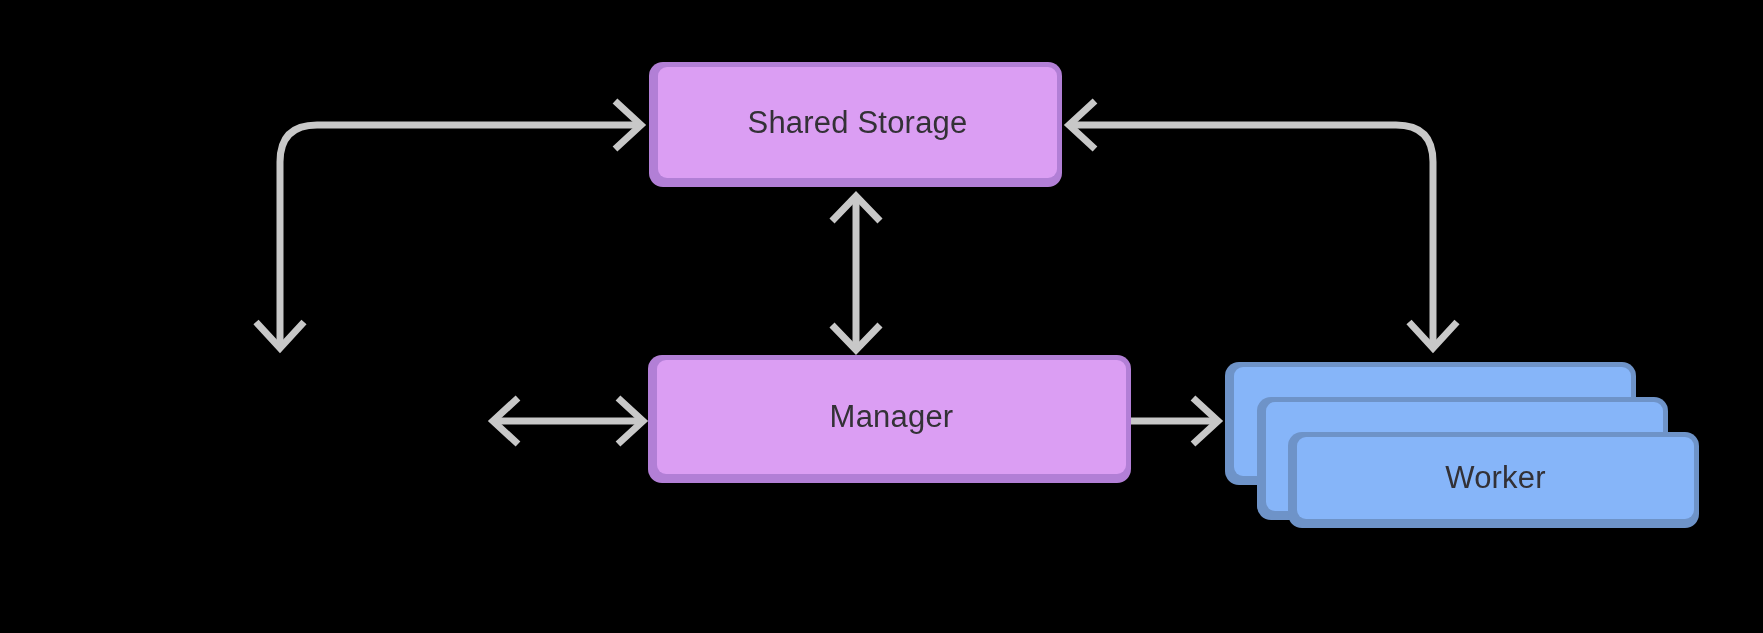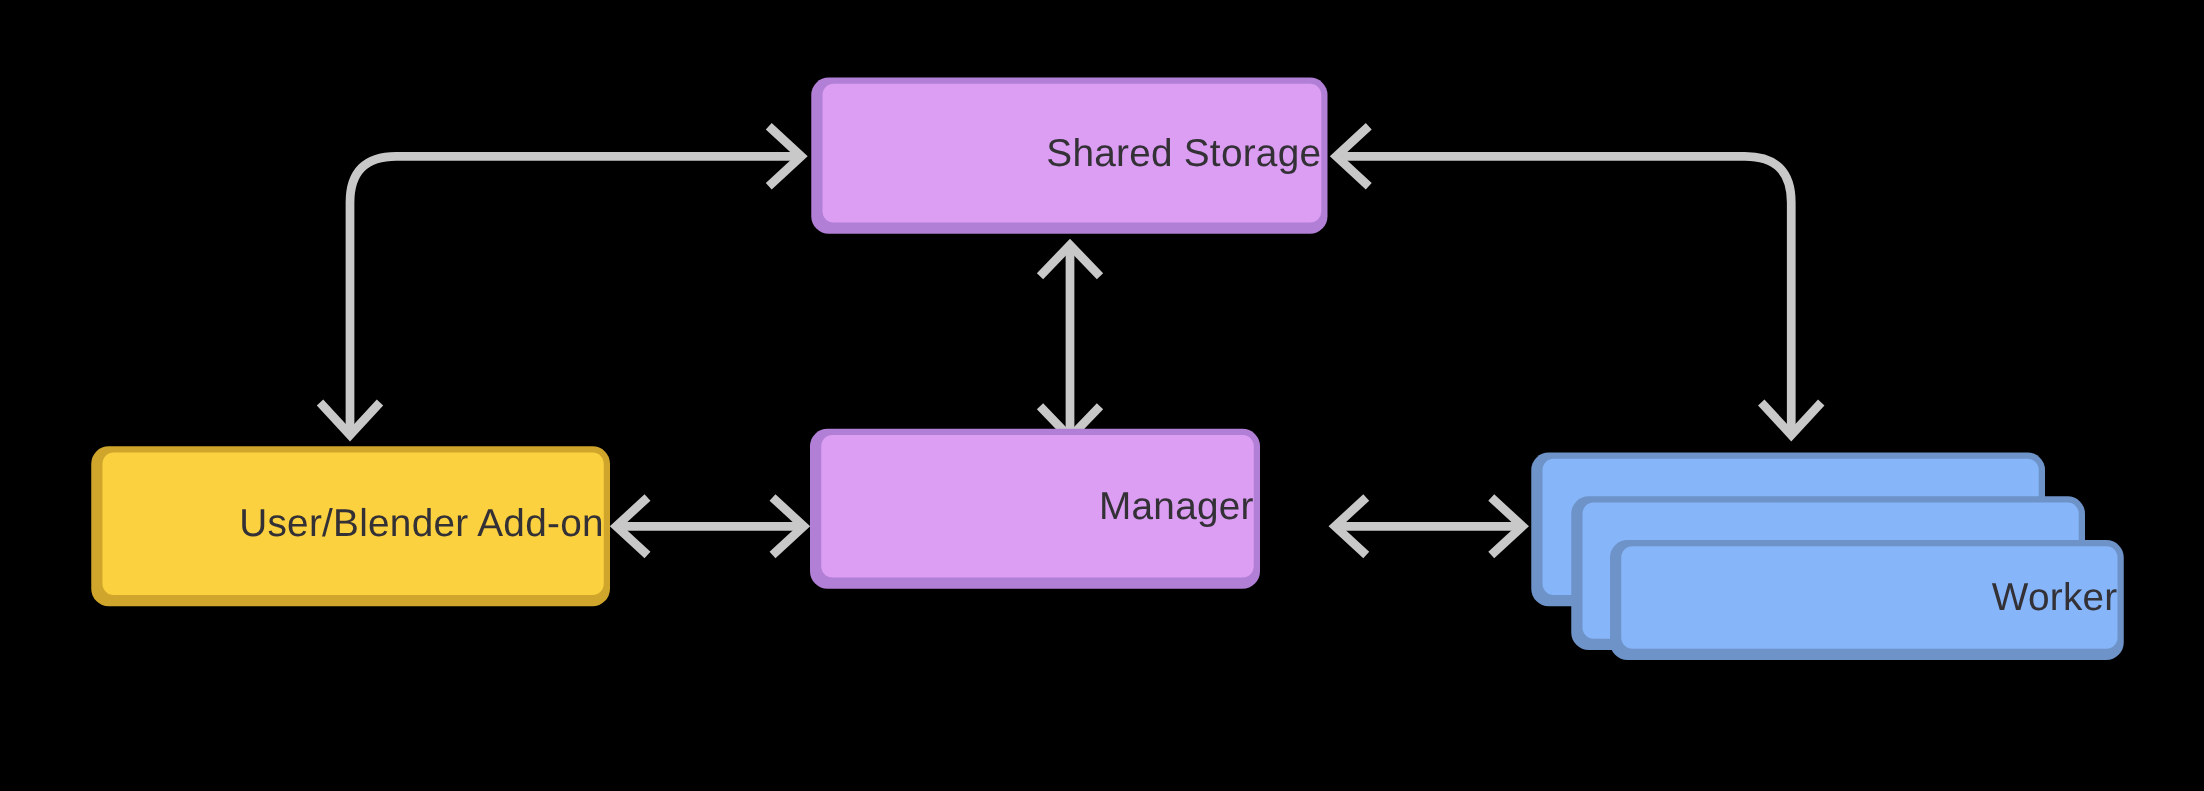--- a/index.html
+++ b/index.html
@@ -34,40 +34,40 @@
   }
   .node .inner {
     position: absolute;
     left: 9px;
     top: 5px;
     right: 5px;
     bottom: 9px;
     border-radius: 9px;
     display: flex;
     align-items: center;
-    justify-content: flex-end;
+    justify-content: center;
   }
   .node .label {
     font-size: 31px;
     font-weight: 500;
     color: var(--text-dark, #333136);
     letter-spacing: 0.2px;
     white-space: nowrap;
   }
   .node.purple { background: var(--purple-border, #b27fd6); }
   .node.purple .inner { background: var(--purple-fill, #db9ef3); }
   .node.yellow { background: var(--yellow-border, #cfa62b); }
   .node.yellow .inner { background: var(--yellow-fill, #fbd140); }
   .node.blue { background: var(--blue-border, #6e93c8); }
   .node.blue .inner { background: var(--blue-fill, #86b5f9); }
 
   
   .node-shared-storage { left: 649px; top: 62px;  width: 413px; height: 125px; }
   .node-user-addon     { left: 73px;  top: 357px; width: 415px; height: 128px; }
-  .node-manager        { left: 648px; top: 343px; width: 360px; height: 128px; }
+  .node-manager        { left: 648px; top: 355px; width: 483px; height: 128px; }
   .node-worker-back    { left: 1225px; top: 362px; width: 411px; height: 123px; }
   .node-worker-middle  { left: 1257px; top: 397px; width: 411px; height: 123px; }
   .node-worker-front   { left: 1288px; top: 432px; width: 411px; height: 96px; }
 </style>
 </head>
 <body>
 
 <div class="canvas">
 
   <svg class="connector-layer" width="1763" height="633" viewBox="0 0 1763 633">
@@ -102,25 +102,20 @@
       <polyline points="1193,398 1218,421 1193,444"></polyline>
     </g>
   </svg>
 
   <div class="node purple node-shared-storage">
     <div class="inner">
       <span class="label">Shared Storage</span>
     </div>
   </div>
 
-  <div class="node yellow node-user-addon">
-    <div class="inner">
-      <span class="label">User/Blender Add-on</span>
-    </div>
-  </div>
 
   <div class="node purple node-manager">
     <div class="inner">
       <span class="label">Manager</span>
     </div>
   </div>
 
   <div class="node blue node-worker-back">
     <div class="inner"></div>
   </div>

